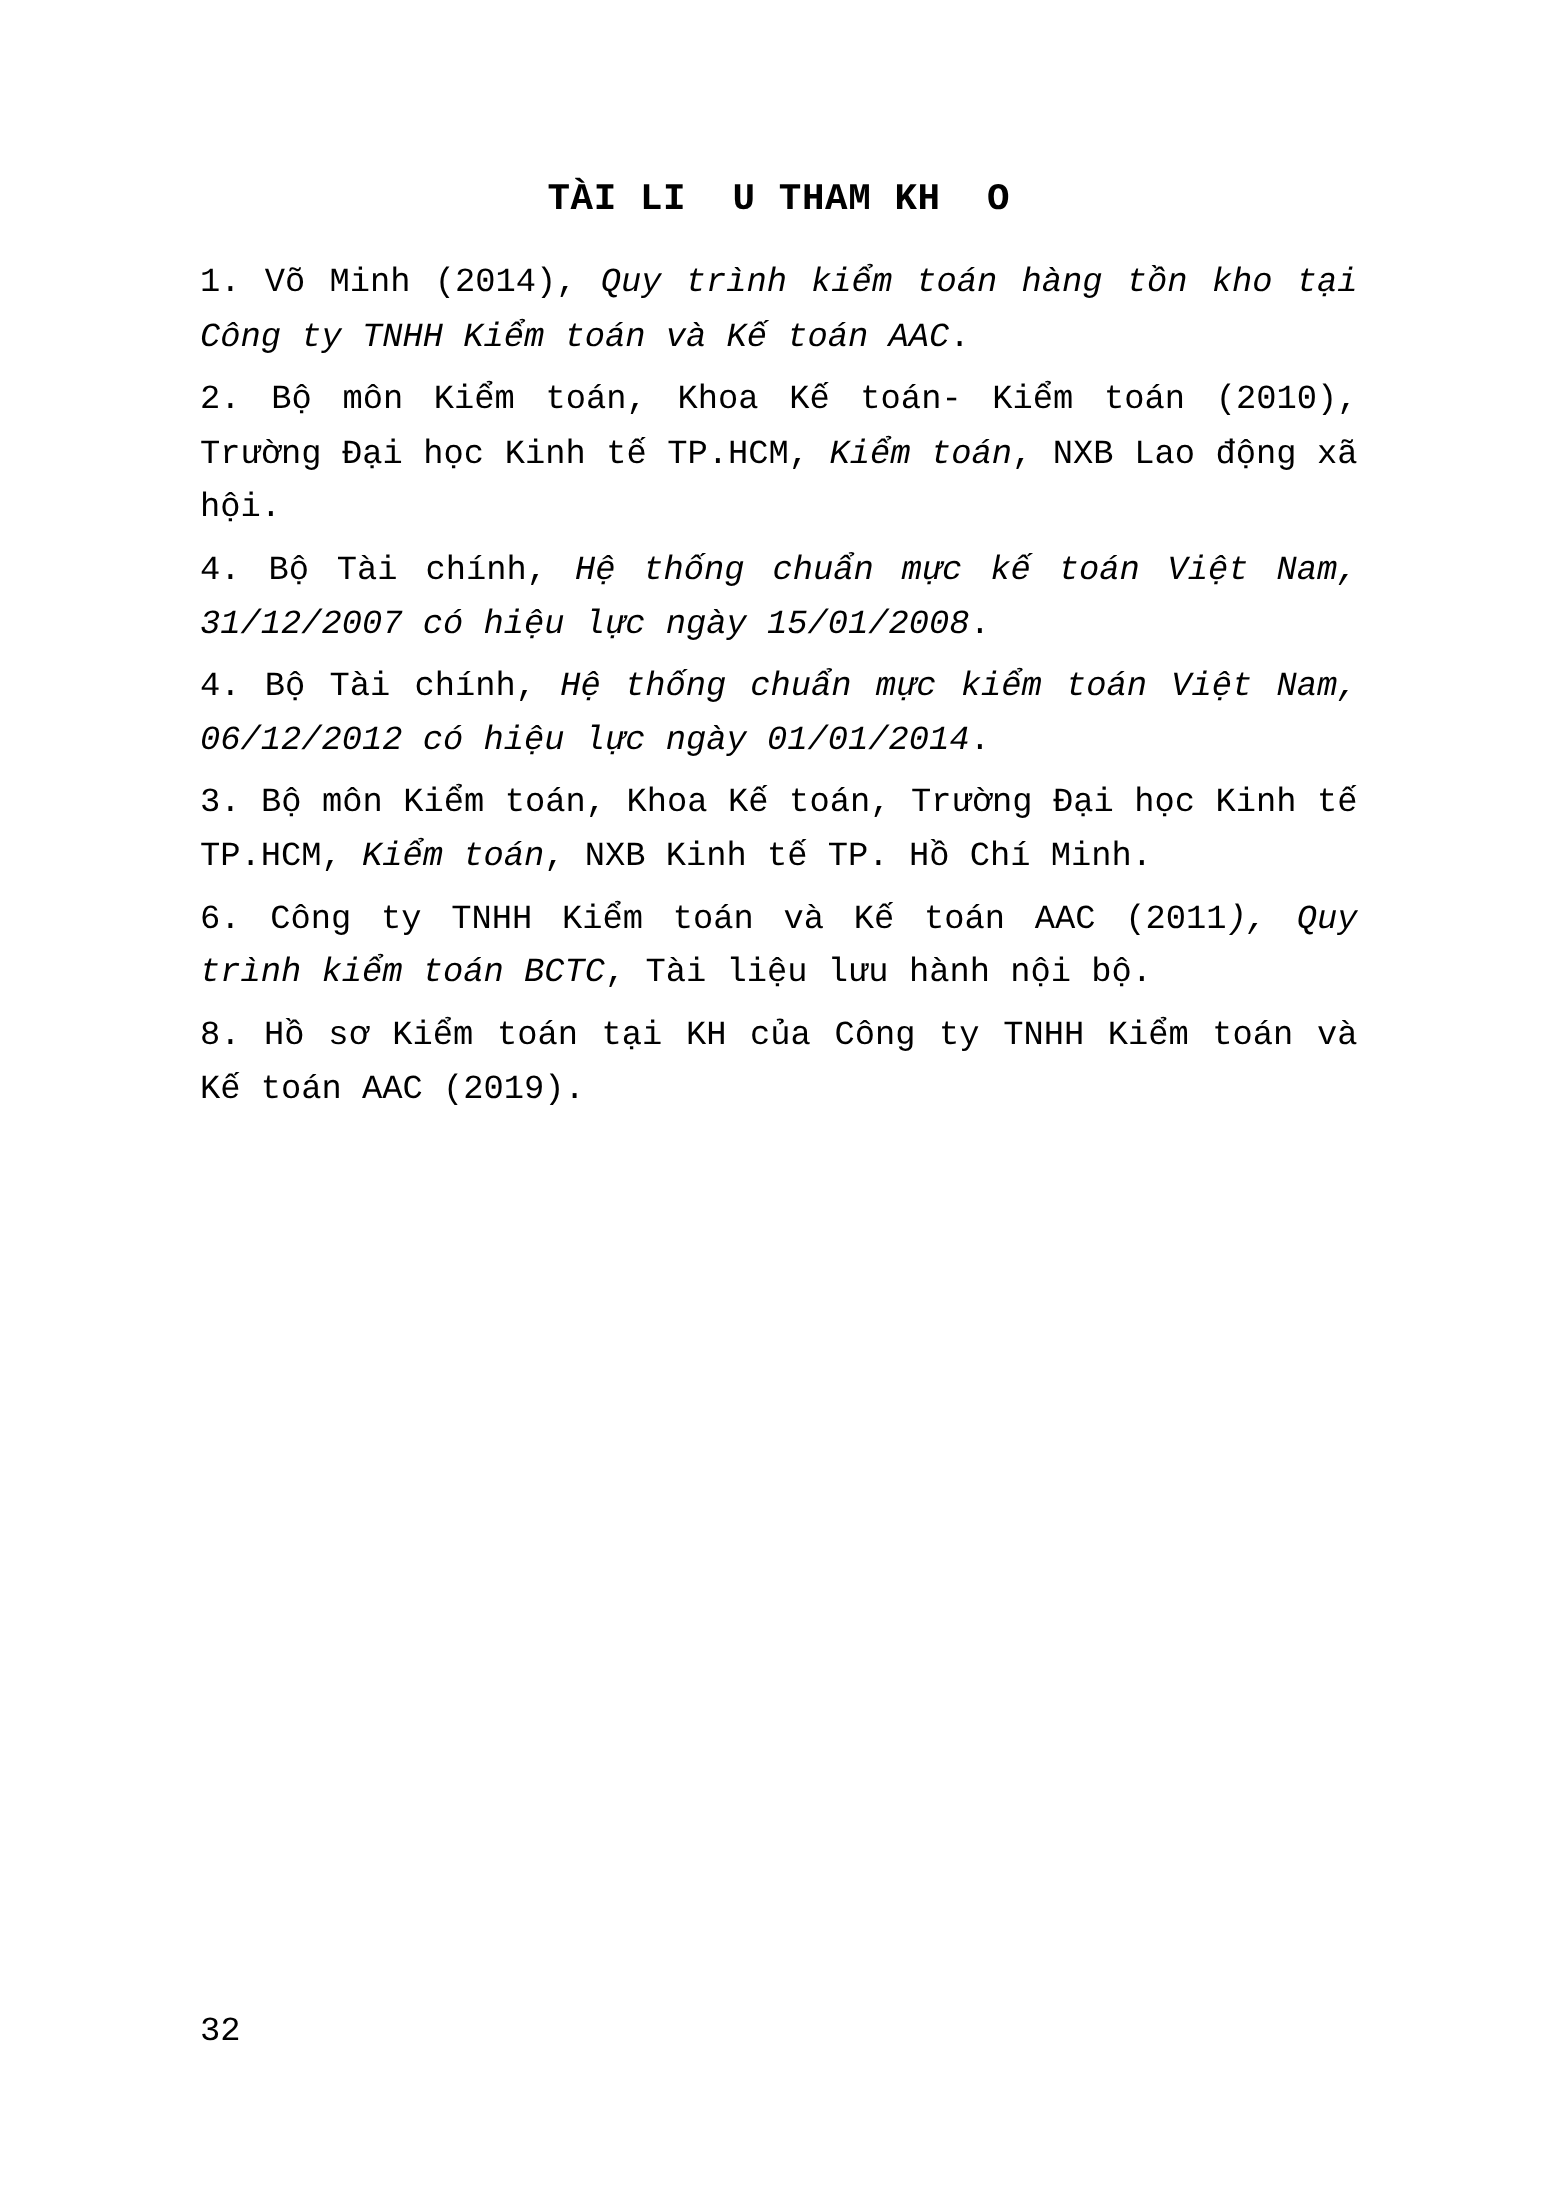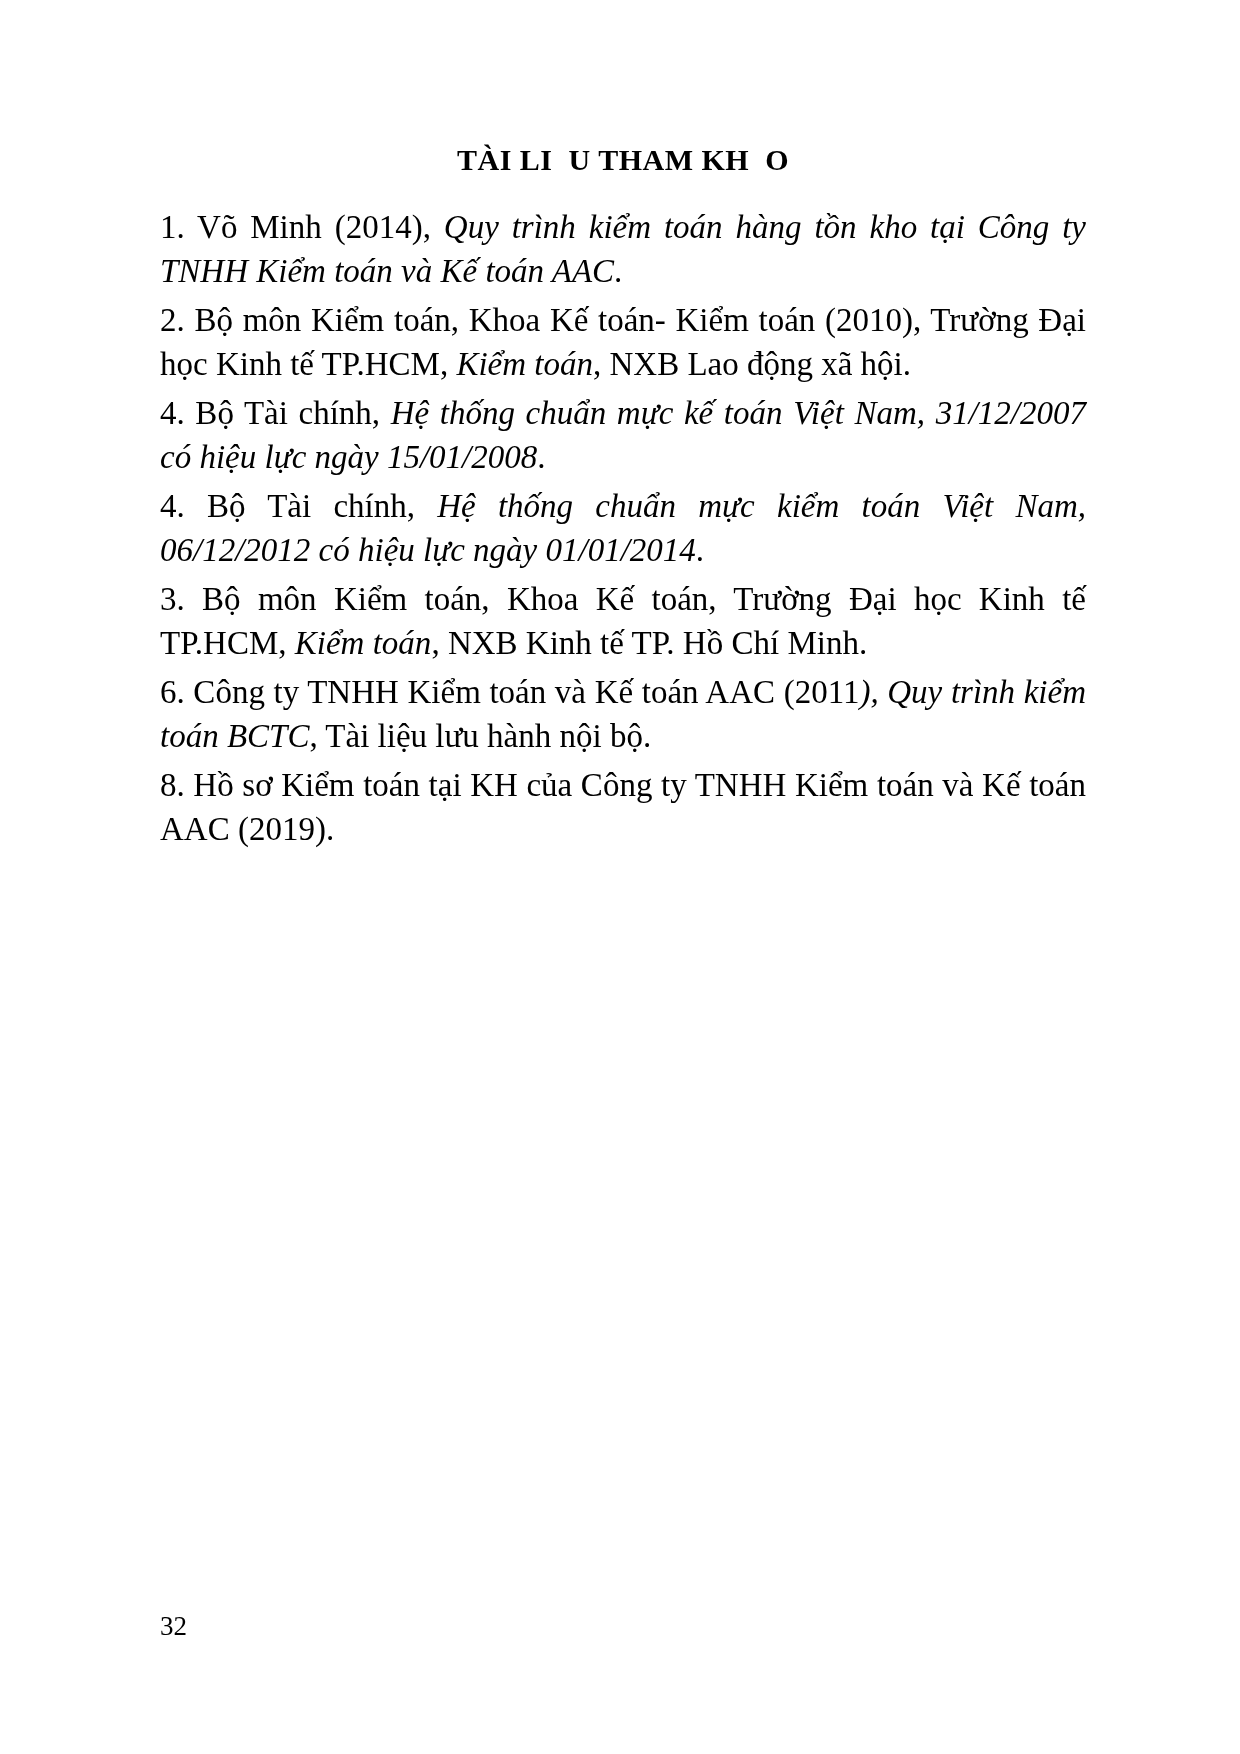--- a/index.html
+++ b/index.html
@@ -6,40 +6,40 @@
     margin: 0;
     padding: 0;
     background: #ffffff;
   }
   .page {
     position: relative;
     width: 1240px;
     height: 1754px;
     background: #ffffff;
     color: #000000;
-    font-family: Liberation Serif, serif;
+    font-family: Liberation Mono, monospace;
     overflow: hidden;
   }
   .content {
     position: absolute;
     left: 160px;
     top: 138px;
     width: 926px;
   }
   .doc-title {
     font-size: 30px;
     font-weight: bold;
     text-align: center;
     line-height: 44px;
     margin: 0 0 24px 0;
     white-space: pre-wrap;
     letter-spacing: 0.5px;
   }
   .ref {
-    font-size: 33px;
+    font-size: 27px;
     line-height: 43.5px;
     text-align: justify;
     margin: 0 0 6px 0;
   }
   .ref .it {
     font-style: italic;
   }
   .page-number {
     position: absolute;
     left: 160px;

